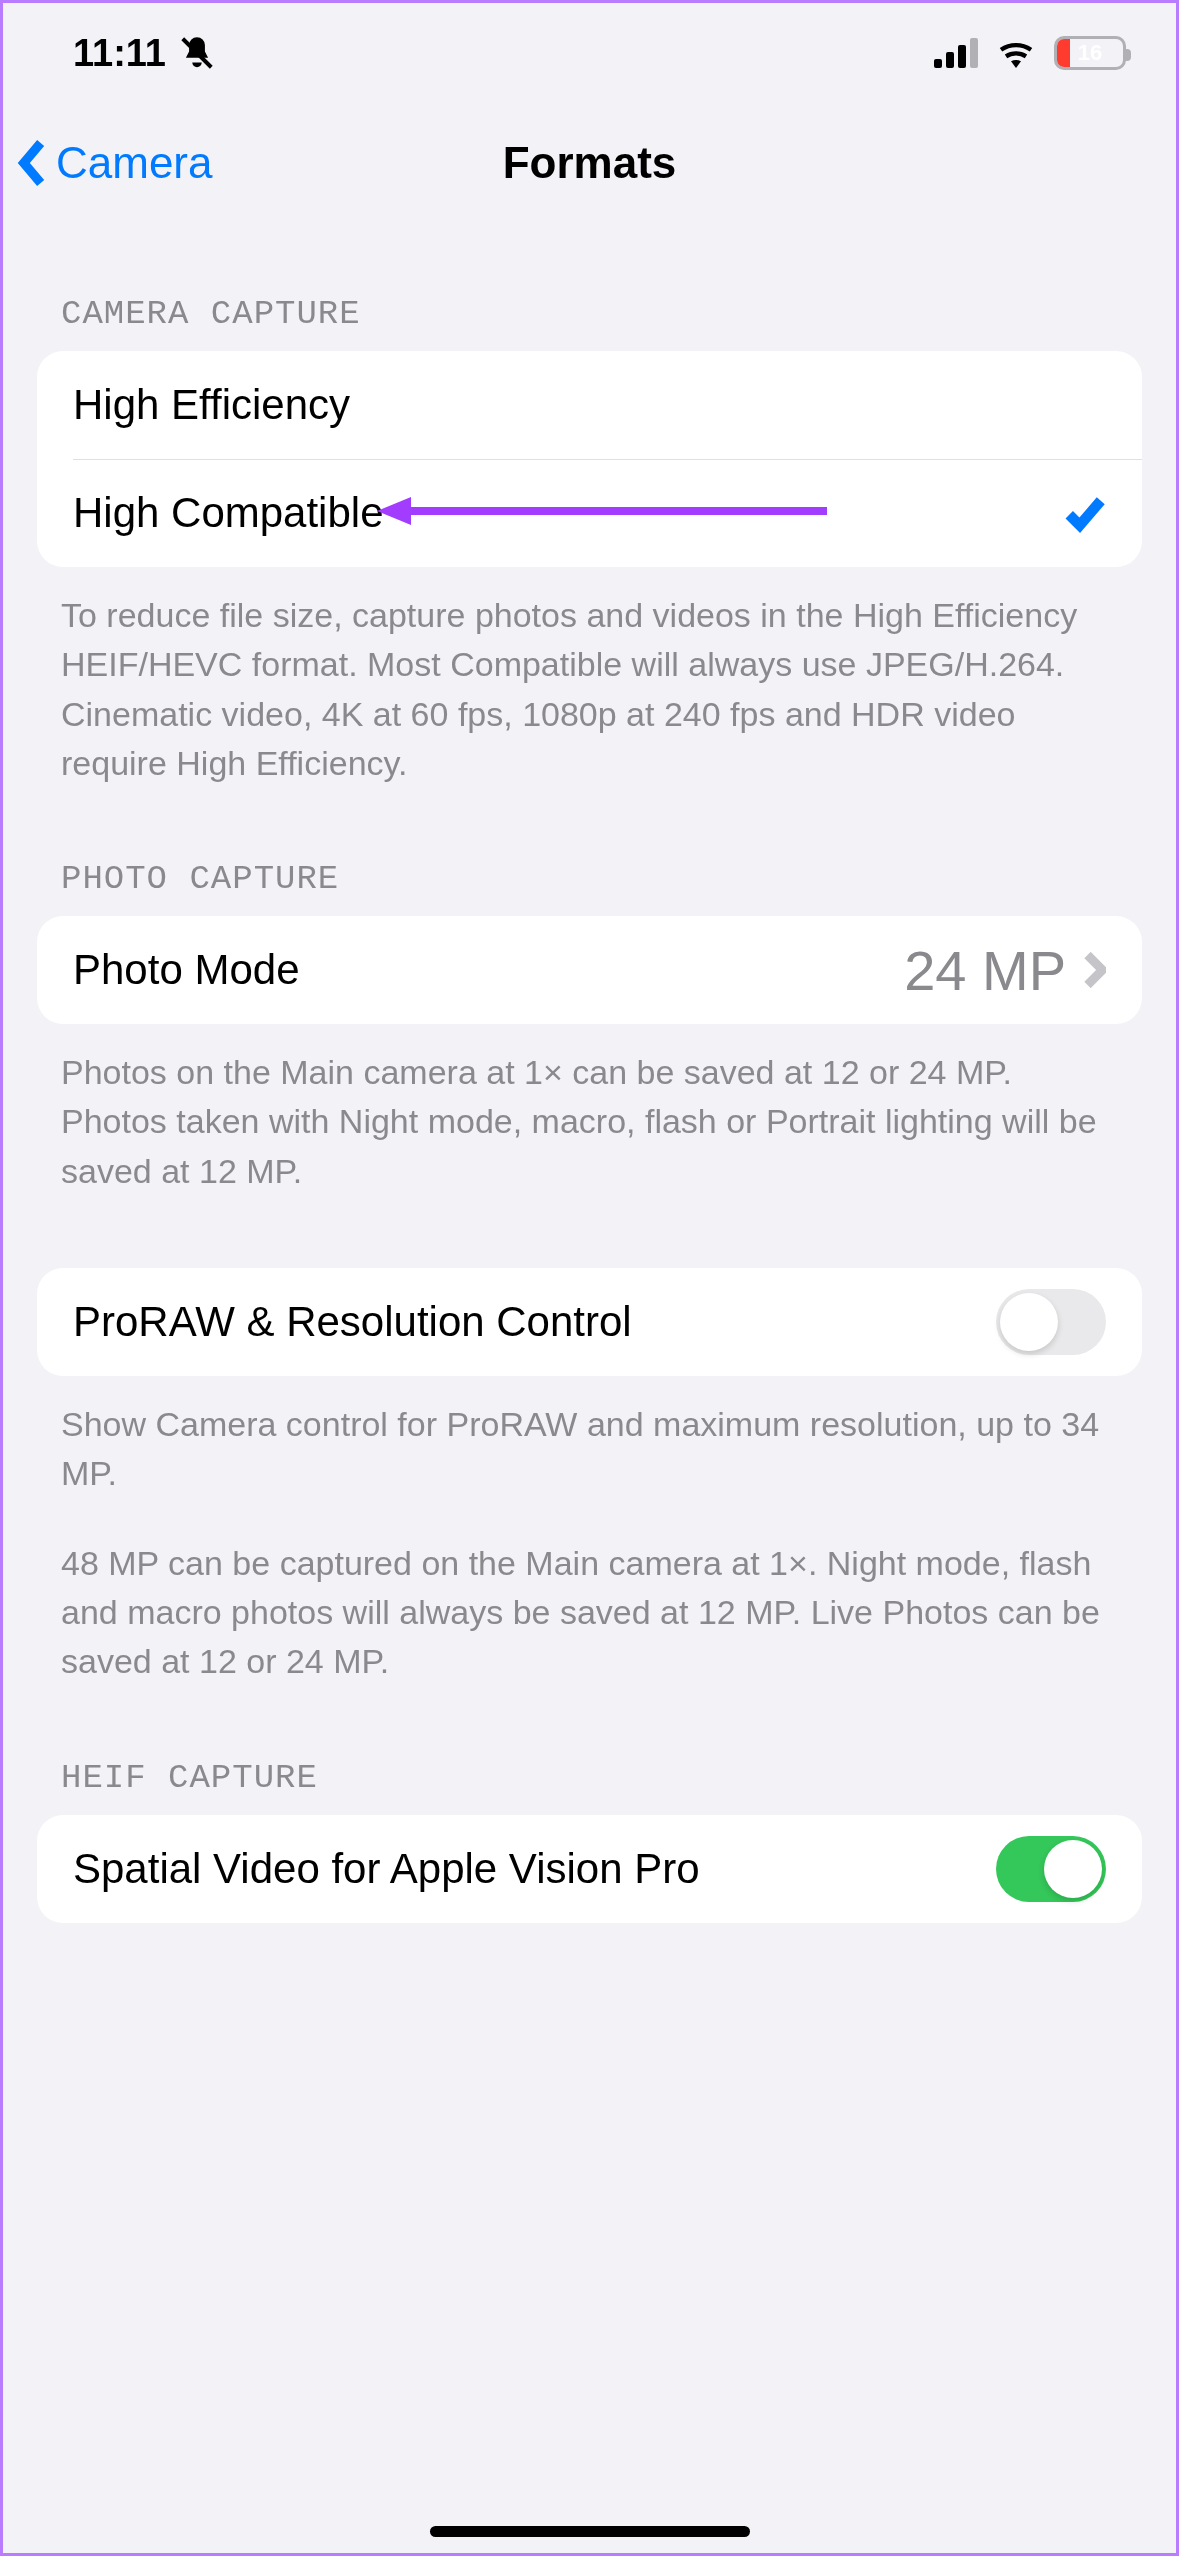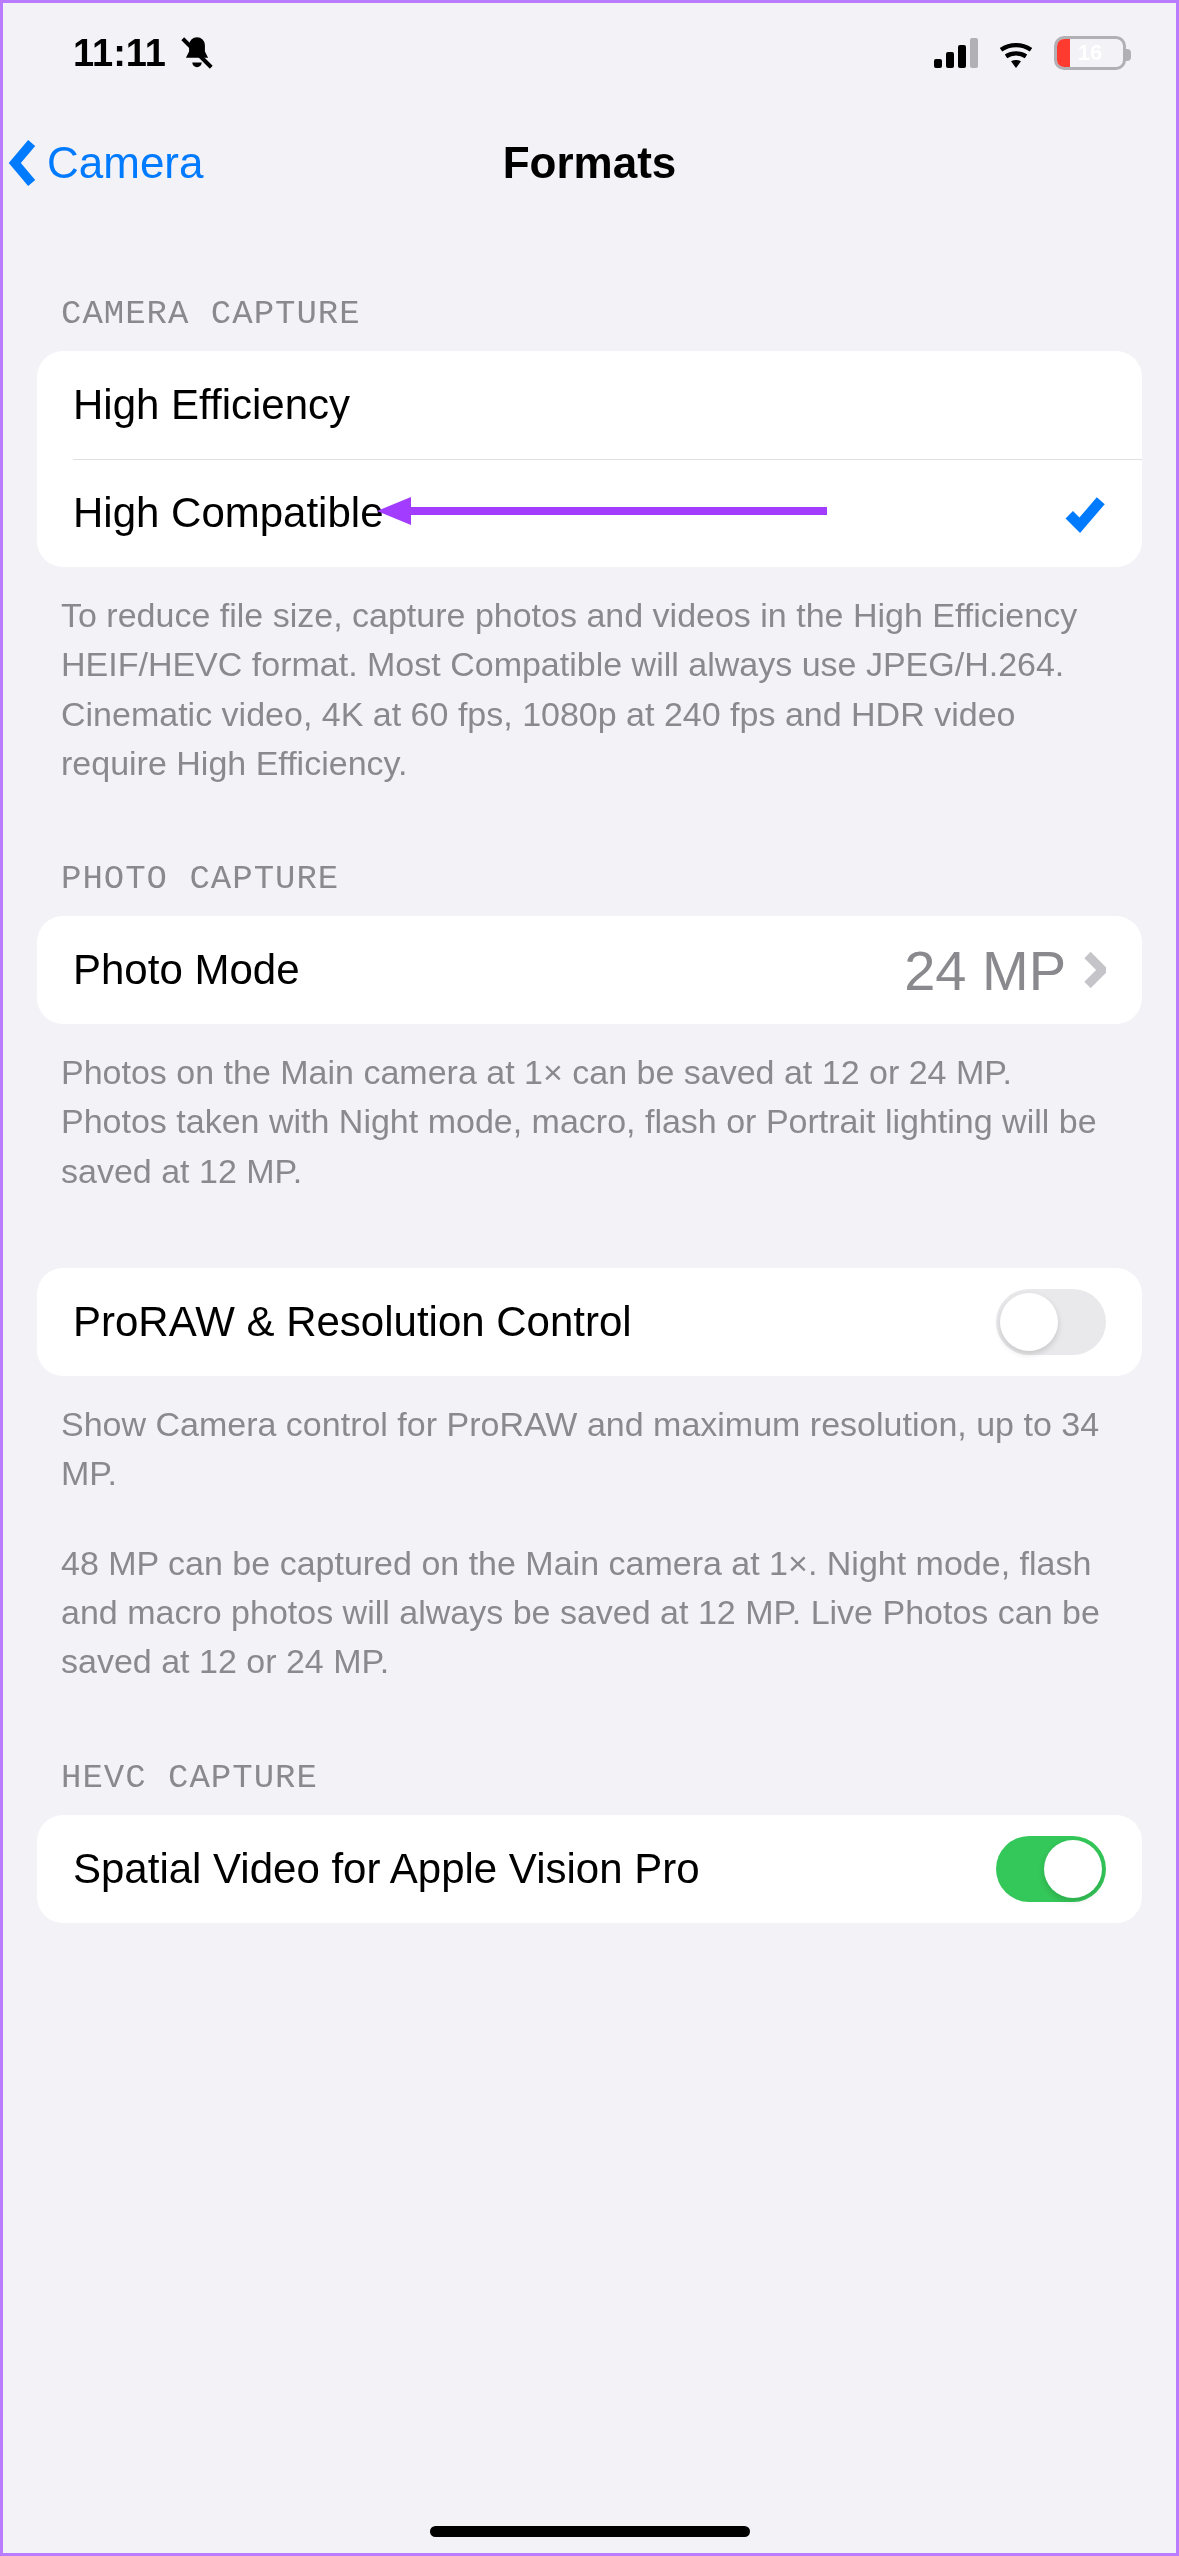--- a/index.html
+++ b/index.html
@@ -51,21 +51,21 @@
   }
 
   
   .nav-bar {
     position: relative;
     height: 120px;
     display: flex;
     align-items: center;
   }
   .back-btn {
-    position: absolute; left: 4px;
+    position: absolute; left: 13px;
     display: flex; align-items: center; gap: 6px;
     color: #007aff; font-size: 44px; font-weight: 400;
   }
   .back-chevron { width: 34px; height: 46px; stroke: #007aff; stroke-width: 6; fill: none; }
   .nav-title {
     flex: 1; text-align: center;
     font-size: 44px; font-weight: 600;
   }
 
   
@@ -210,21 +210,21 @@
       <div class="switch">
         <div class="switch-knob"></div>
       </div>
     </div>
   </div>
   <div class="footer">Show Camera control for ProRAW and maximum resolution, up to 34 MP.</div>
   <div class="footer" style="padding-top:40px">48 MP can be captured on the Main camera at 1×. Night mode, flash and macro photos will always be saved at 12 MP. Live Photos can be saved at 12 or 24 MP.</div>
 </div>
 
 <div class="section">
-  <div class="section-header">HEVC CAPTURE</div>
+  <div class="section-header">HEIF CAPTURE</div>
   <div class="group">
     <div class="row">
       <span class="row-label">Spatial Video for Apple Vision Pro</span>
       <div class="switch on">
         <div class="switch-knob"></div>
       </div>
     </div>
   </div>
 </div>
 

